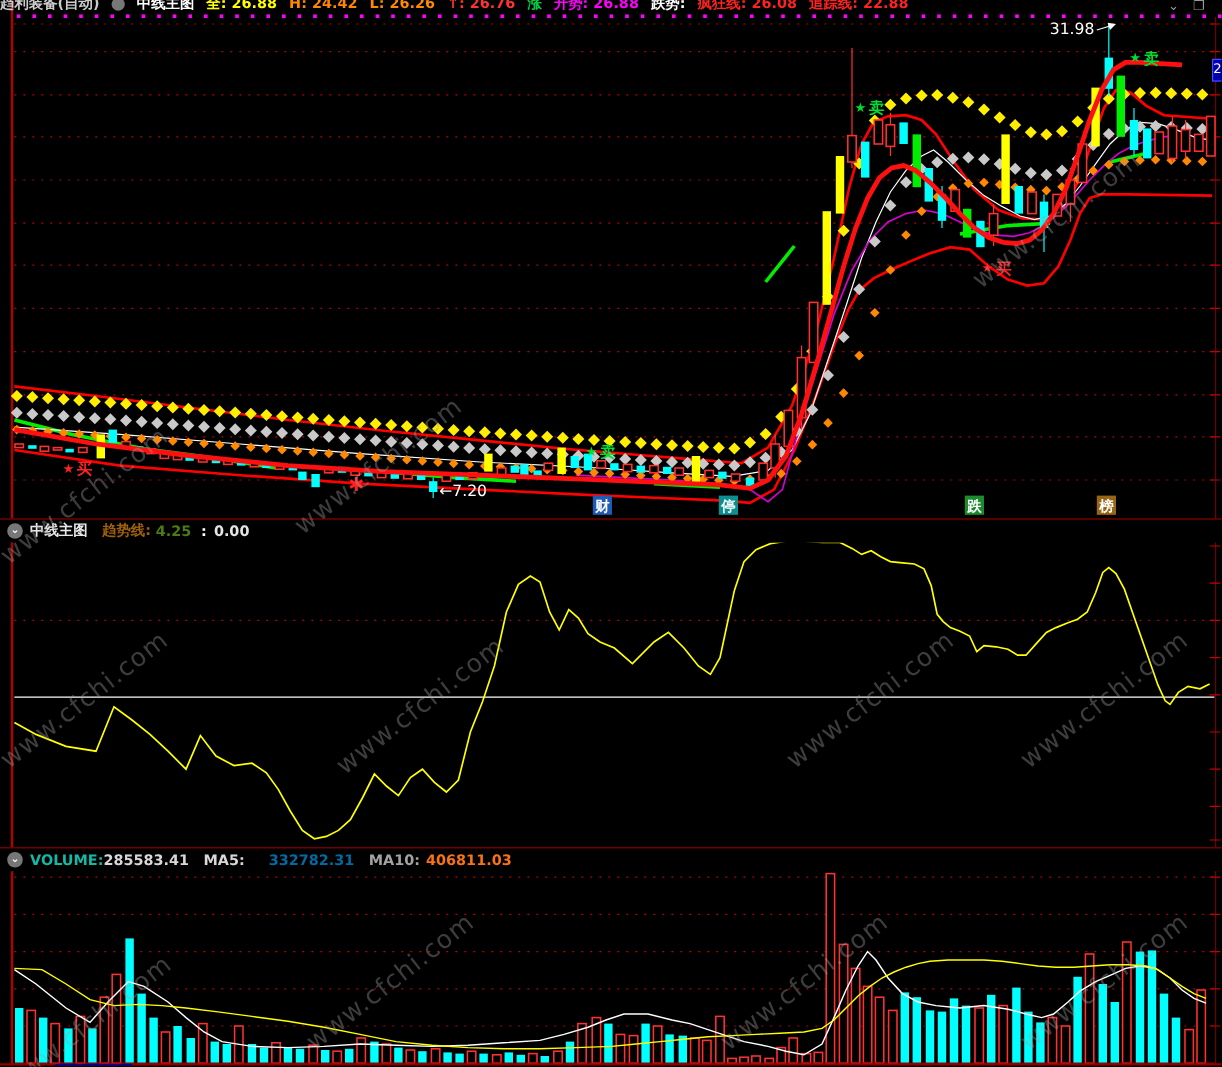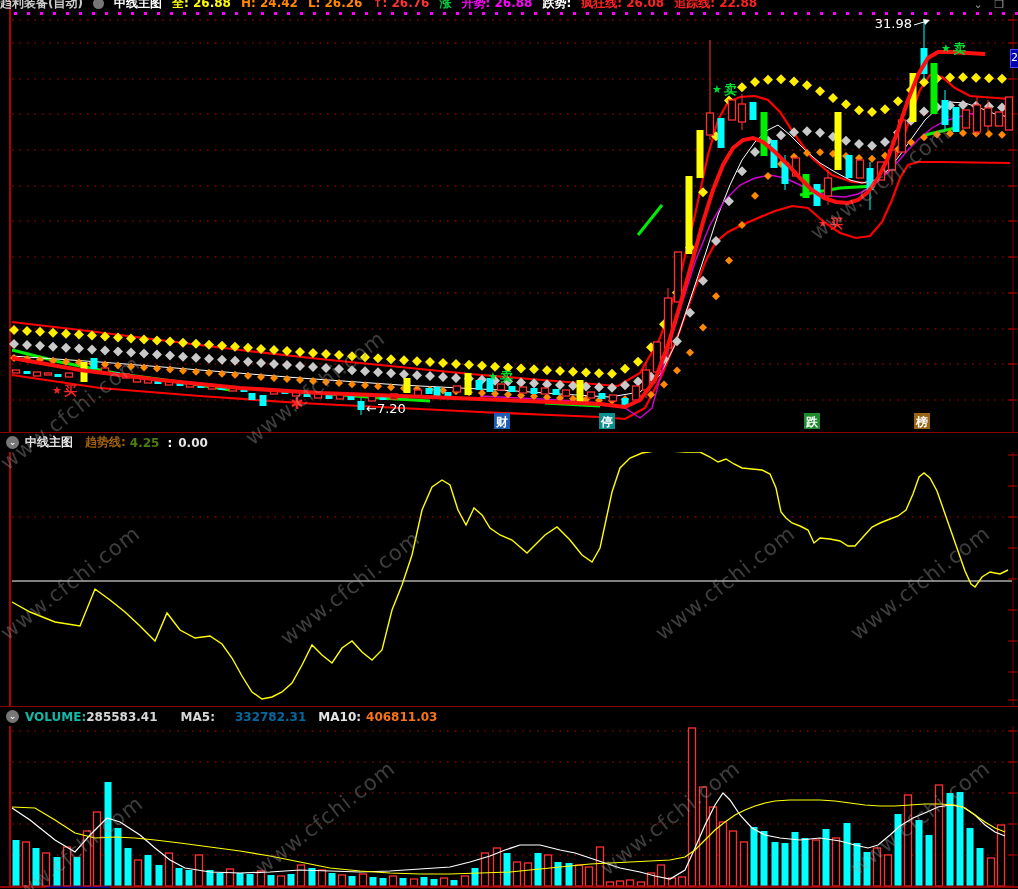--- a/index.html
+++ b/index.html
@@ -539,24 +539,24 @@
 </div>
 <svg id="trend-svg" width="1018" height="254" viewBox="0 452 1018 254" style="top:452px;z-index:1">
     <polyline points="12,517 1012,517" fill="none" stroke="#c40000" stroke-width="1" stroke-dasharray="1.5 6"></polyline>
     <polyline points="12,581 1012,581" fill="none" stroke="#ffffff" stroke-width="1"></polyline>
     <polyline points="12,602 30,612 55,622 80,626 95,589 110,600 125,612 140,626 155,641 167,613 180,630 195,638 210,636 222,644 232,658 242,676 252,692 262,699 272,697 282,692 292,683 302,665 312,645 322,655 332,663 342,648 352,641 362,652 372,660 382,650 392,610 402,585 412,555 422,510 432,487 442,480 450,485 458,510 466,525 474,508 482,515 490,528 500,535 512,540 527,553 545,535 557,527 570,540 582,555 592,562 600,548 606,520 612,492 620,468 630,458 642,453 655,451 670,451 685,452 700,452 710,457 718,462 726,459 734,464 742,468 752,469 762,470 770,474 776,488 781,512 786,518 792,523 800,526 808,530 814,543 820,538 830,539 840,541 848,546 855,546 863,537 872,527 880,523 890,519 898,516 906,510 913,494 919,477 924,473 930,478 937,491 944,511 951,531 958,551 965,571 971,584 975,587 982,577 990,572 1000,574 1008,570" fill="none" stroke="#ffff00" stroke-width="1.4"></polyline>
   </svg>
 
 <div class="panel-hdr" style="top:706px">
   <span class="circle-ico">⌄</span>
   <span style="color:#14b8a6;margin-right:0">VOLUME:</span>
-  <span style="color:#d8d8d8;margin-right:23px">285583.41</span>
+  <span style="color:#d8d8d8;margin-right:12px">285583.41</span>
   <span style="color:#d8d8d8;margin-right:20px">MA5:</span>
   <span style="color:#0369a1;margin-right:12px">332782.31</span>
-  <span style="color:#e5e5e5;margin-right:5px">MA10:</span>
+  <span style="color:#a3a3a3;margin-right:5px">MA10:</span>
   <span style="color:#f97316">406811.03</span>
 </div>
 <svg id="volume-svg" width="1018" height="163" viewBox="0 726 1018 163" style="top:726px;z-index:1">
     <polyline points="12,731 1012,731" fill="none" stroke="#c40000" stroke-width="1" stroke-dasharray="1.5 6"></polyline>
     <polyline points="12,762 1012,762" fill="none" stroke="#c40000" stroke-width="1" stroke-dasharray="1.5 6"></polyline>
     <polyline points="12,793 1012,793" fill="none" stroke="#c40000" stroke-width="1" stroke-dasharray="1.5 6"></polyline>
     <polyline points="12,824 1012,824" fill="none" stroke="#c40000" stroke-width="1" stroke-dasharray="1.5 6"></polyline>
     <polyline points="12,855 1012,855" fill="none" stroke="#c40000" stroke-width="1" stroke-dasharray="1.5 6"></polyline>
     <rect x="12.5" y="840" width="7" height="46" fill="#00ffff"></rect>
     <rect x="22.5" y="842" width="7" height="44" fill="#000" stroke="#ff3030" stroke-width="1.3"></rect>

